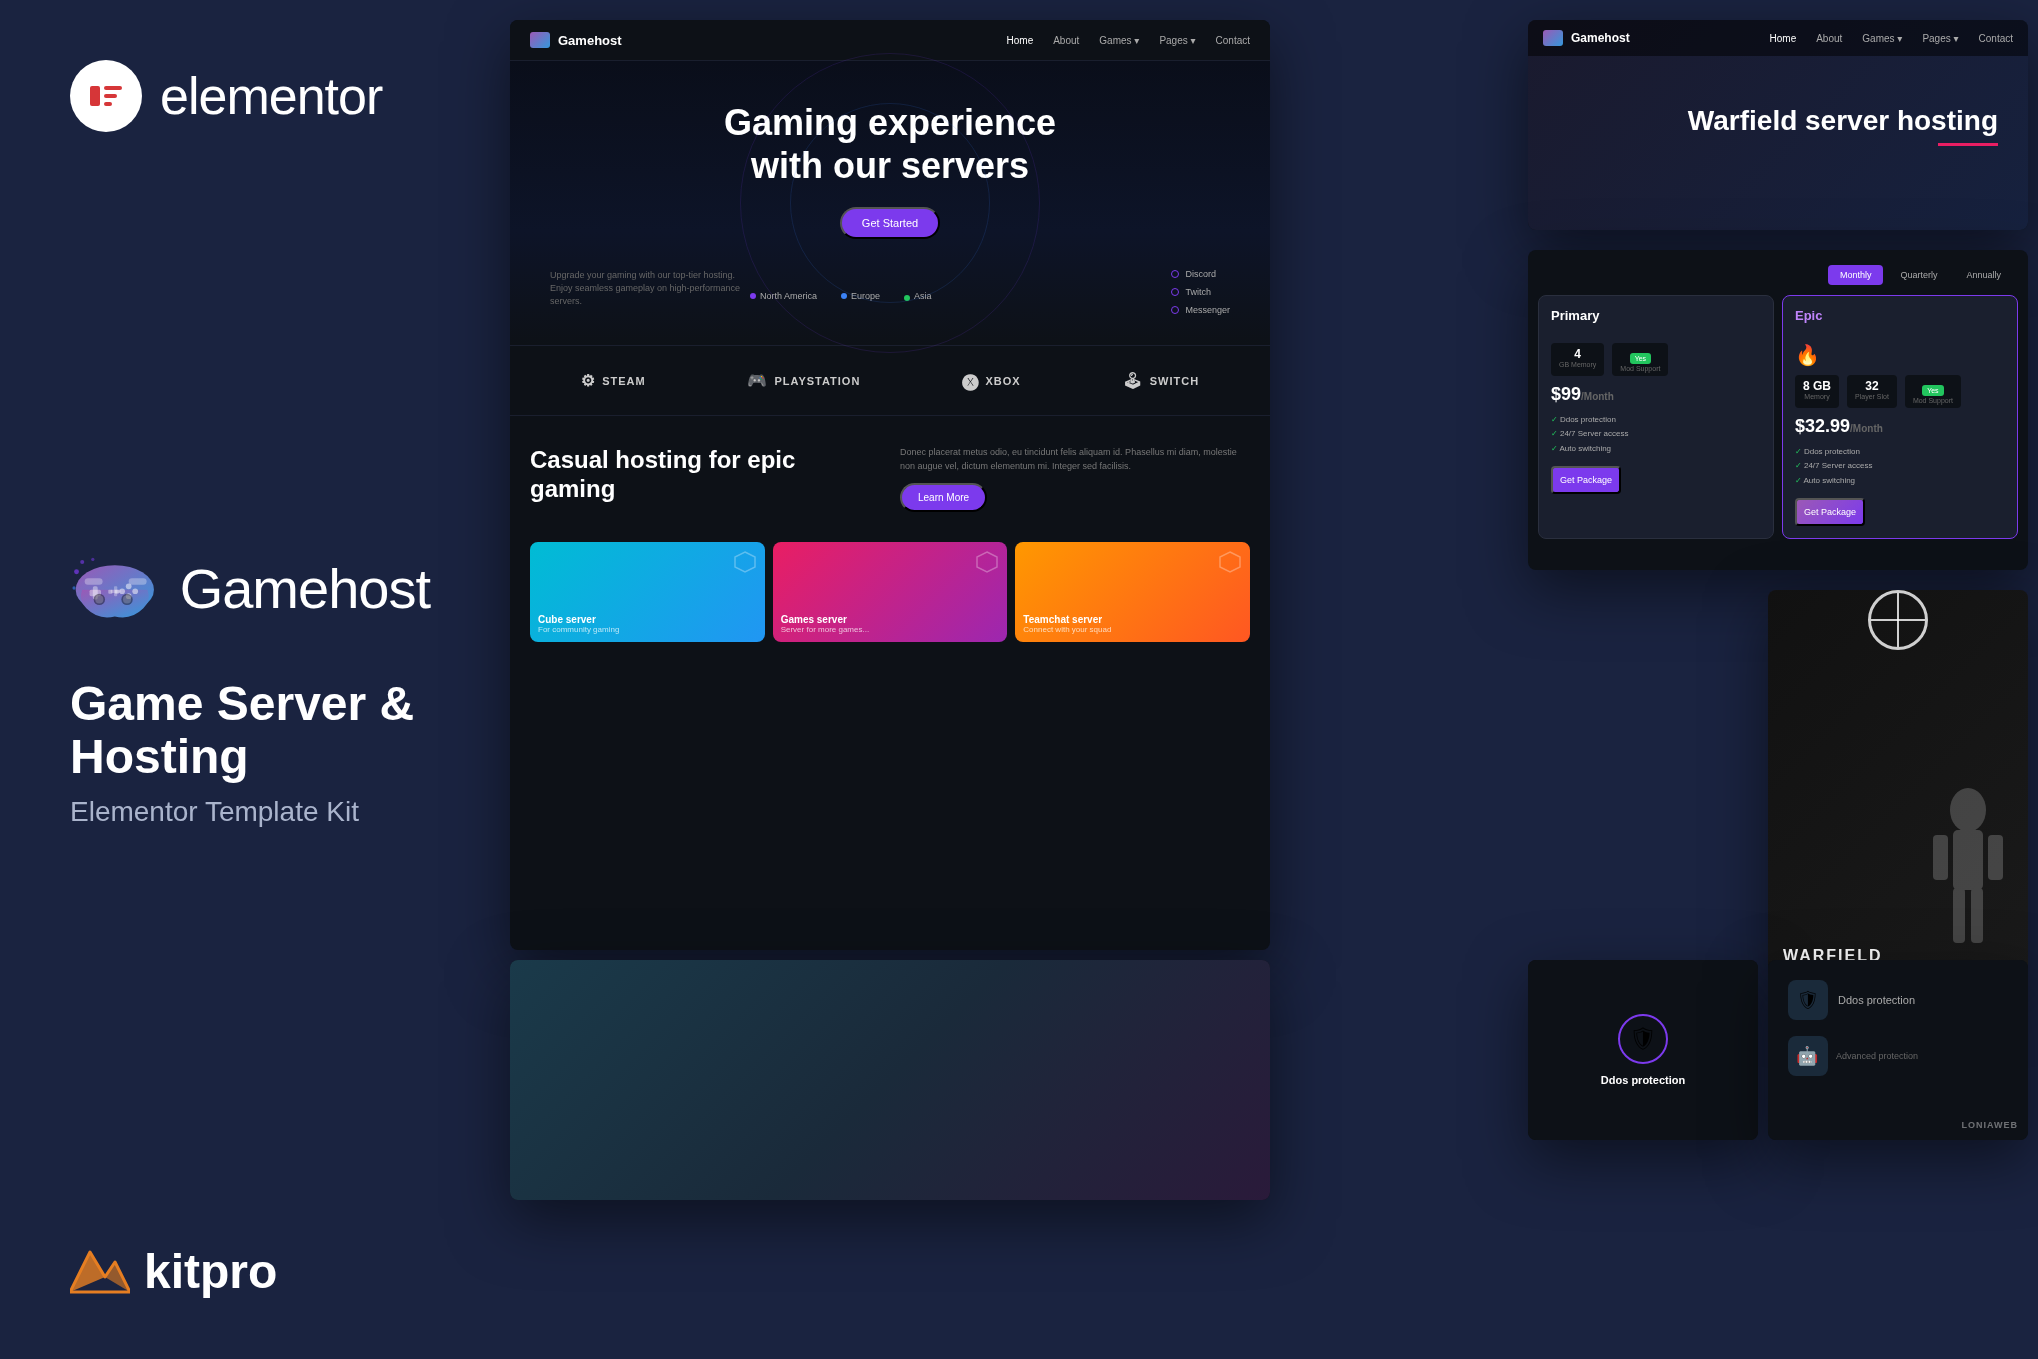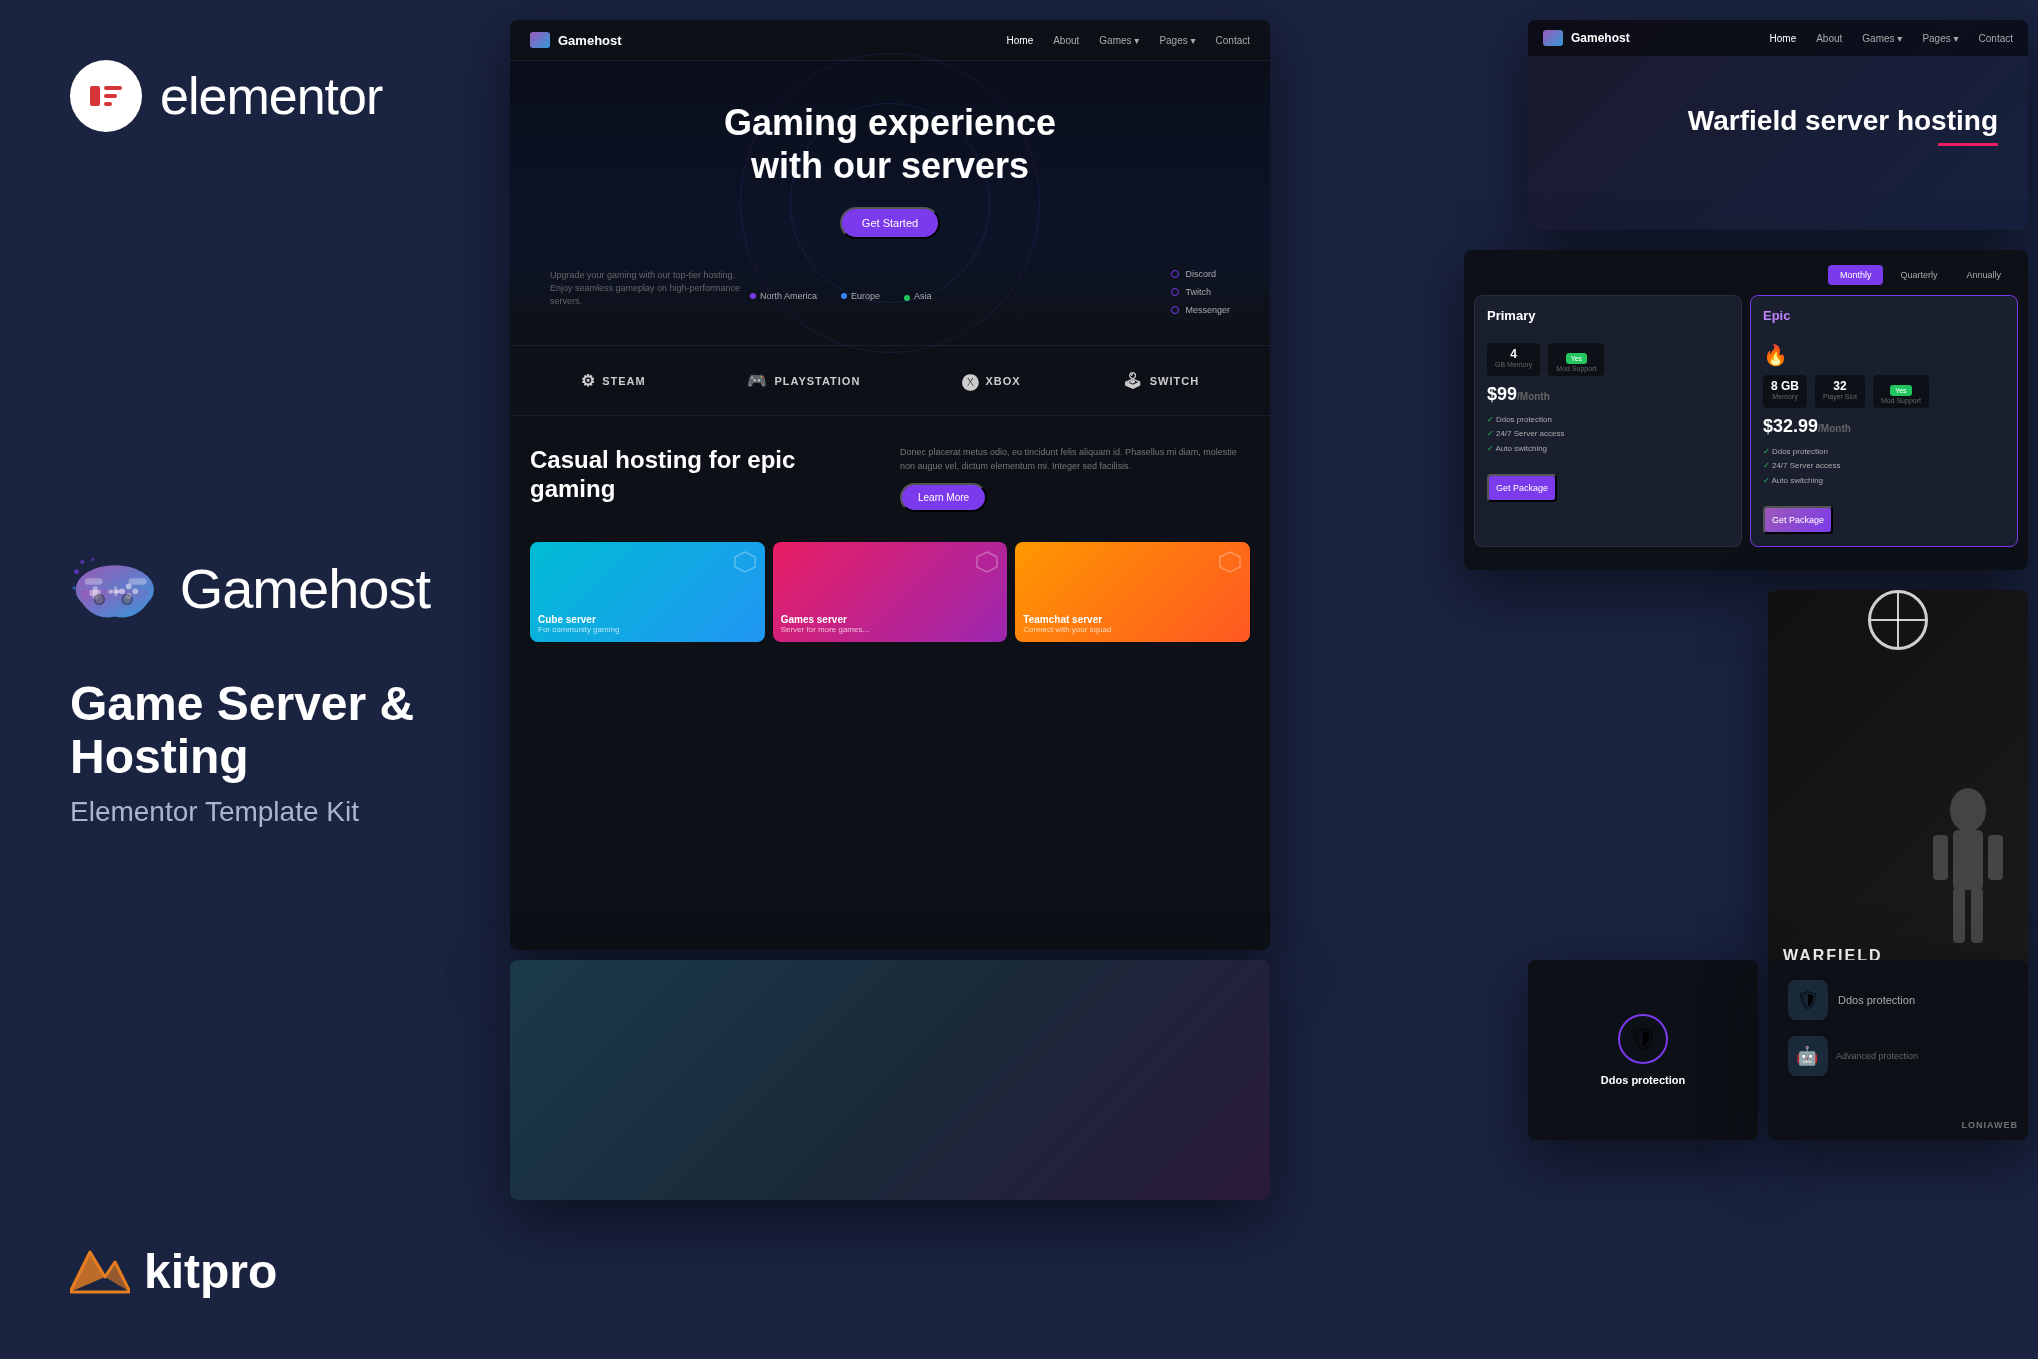--- a/index.html
+++ b/index.html
@@ -143,21 +143,21 @@
       border-radius: 8px;
       overflow: hidden;
       box-shadow: 0 20px 60px rgba(0,0,0,0.5);
     }
 
     
     .pricing-screenshot {
       position: absolute;
       right: 10px;
       top: 250px;
-      width: 564px;
+      width: 500px;
       height: 320px;
       background: #0d1117;
       border-radius: 8px;
       overflow: hidden;
       box-shadow: 0 20px 60px rgba(0,0,0,0.5);
     }
 
     
     .game-cards-screenshot {
       position: absolute;
@@ -507,21 +507,21 @@
       color: #22c55e;
     }
     .get-package-btn {
       display: block;
       text-align: center;
       background: #7c3aed;
       color: #fff;
       padding: 7px;
       border-radius: 4px;
       font-size: 9px;
-      margin-top: 18px;
+      margin-top: 10px;
       cursor: pointer;
     }
 
     
     .warfield-card {
       height: 100%;
       background: linear-gradient(135deg, #111, #1a1a1a);
       display: flex;
       align-items: flex-start;
       justify-content: center;

